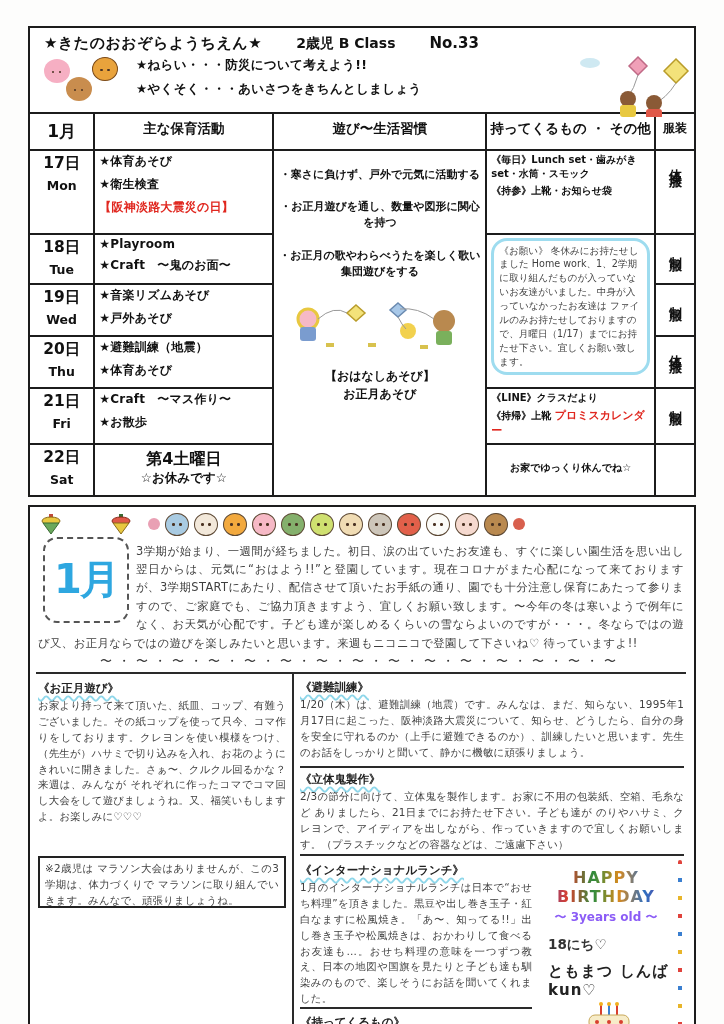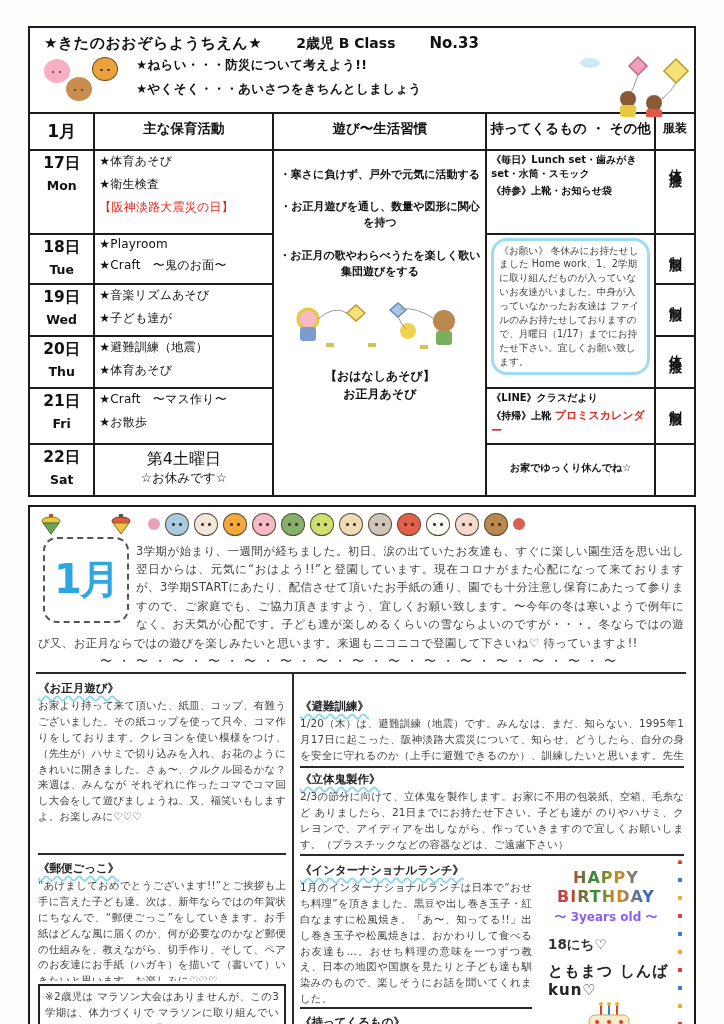--- a/index.html
+++ b/index.html
@@ -26,21 +26,21 @@
   
   table.sched { border-collapse:collapse; width:100%; margin-top:-2.5px; table-layout:fixed; background:#fff; }
   table.sched td, table.sched th { border:2.5px solid #1c1c1c; vertical-align:top; padding:2px 4px; }
   th.c-date { width:62px; } th.c-act { width:170px; } th.c-play { width:202px; } th.c-bring { width:160px; } th.c-cloth { width:38px; }
   th { font-size:13.5px; color:#111; padding:6px 2px !important; }
   th.c-date { font-size:17px; }
   th.c-cloth { font-size:12px; }
   td.date-cell { text-align:center; font-weight:700; color:#111; padding-top:4px; }
   .d-num { font-size:15.5px; display:block; }
   .d-day { font-size:12.5px; display:block; margin-top:4px; }
-  td.act-cell { font-weight:400; color:#111; font-size:12px; padding:4px 2px 2px 6px; }
+  td.act-cell { font-weight:700; color:#111; font-size:12px; padding:4px 2px 2px 6px; }
   .act-line { display:block; margin-bottom:6px; letter-spacing:.2px; }
   .red { color:#e0271f; }
   td.sat-cell { text-align:center; }
   .sat-big { font-size:16px; display:block; margin-top:2px; }
   .sat-small { font-size:12.5px; display:block; }
   td.play-cell { padding:6px 4px; }
   .play-item { font-weight:700; color:#111; font-size:11px; text-align:center; margin-bottom:17px; line-height:1.45; }
   .play-art { margin:4px 0 10px 0; text-align:center; }
   .play-cap { font-weight:700; color:#111; font-size:12px; text-align:center; line-height:1.5; }
   td.bring-cell { font-weight:700; color:#111; font-size:10px; }
@@ -75,21 +75,21 @@
   .cols { display:flex; border-top:2px solid #2a2a2a; }
   .col-l { width:258px; flex:none; border-right:2px solid #2a2a2a; padding:3px 6px 0 2px; }
   .col-r { flex:1; padding:0 2px 0 6px; display:flex; flex-direction:column; }
   .sec-h { font-weight:700; color:#222; font-size:11.5px; text-decoration:underline; text-decoration-style:wavy; text-decoration-color:#8ed7ea; text-decoration-thickness:2px; text-underline-offset:3px; }
   .sec-b { font-size:10.4px; line-height:1.52; letter-spacing:.2px; text-align:justify; margin-top:2px; }
   .sec { overflow:hidden; }
   .sec-shogatsu { height:176px; }
   .sec-yubin { height:128px; border-top:2px solid #2a2a2a; padding-top:2px; }
   .note-box { border:2px solid #222; padding:3px 5px; margin-top:3px; height:52px; overflow:hidden; }
   .note-box .sec-b { margin-top:0; }
-  .sec-hinan { height:94px; border-bottom:2px solid #2a2a2a; padding-top:21px; }
+  .sec-hinan { height:94px; border-bottom:2px solid #2a2a2a; padding-top:2px; }
   .sec-oni { height:88px; border-bottom:2px solid #2a2a2a; padding-top:0; }
   .bottom-flex { display:flex; flex:1; }
   .bottom-left { width:232px; flex:none; display:flex; flex-direction:column; }
   .sec-lunch { flex:1; padding-top:3px; overflow:hidden; }
   .sec-azukari { border-top:2px solid #2a2a2a; height:84px; padding-top:2px; overflow:hidden; }
   .bday { flex:1; position:relative; padding:12px 14px 4px 10px; text-align:center; overflow:hidden; }
   .bday-title { font-weight:800; font-size:16px; letter-spacing:1px; color:#6b3fa0; }
   @supports ((-webkit-background-clip:text) or (background-clip:text)) {
     .bday-title { background:linear-gradient(90deg,#6b3fa0,#d8402f,#2f8c3c,#d78a1f,#2f6fc0,#6b3fa0);
       -webkit-background-clip:text; background-clip:text; color:transparent; }
@@ -207,21 +207,21 @@
       <td class="cloth-cell"><span class="vert">制服</span></td>
     </tr>
 
     <tr style="height:50px;">
       <td class="date-cell">
         <span class="d-num">19日</span>
         <span class="d-day">Wed</span>
       </td>
       <td class="act-cell">
         <span class="act-line">★音楽リズムあそび</span>
-        <span class="act-line">★子ども達が</span>
+        <span class="act-line">★戸外あそび</span>
       </td>
       <td class="cloth-cell"><span class="vert">制服</span></td>
     </tr>
 
     <tr style="height:52px;">
       <td class="date-cell">
         <span class="d-num">20日</span>
         <span class="d-day">Thu</span>
       </td>
       <td class="act-cell">
@@ -306,24 +306,20 @@
       <p class="hand intro-text">3学期が始まり、一週間が経ちました。初日、涙の出ていたお友達も、すぐに楽しい園生活を思い出し翌日からは、元気に“おはよう!!”と登園しています。現在コロナがまた心配になって来ておりますが、3学期STARTにあたり、配信させて頂いたお手紙の通り、園でも十分注意し保育にあたって参りますので、ご家庭でも、ご協力頂きますよう、宜しくお願い致します。〜今年の冬は寒いようで例年になく、お天気が心配です。子ども達が楽しめるくらいの雪ならよいのですが・・・。冬ならではの遊び又、お正月ならではの遊びを楽しみたいと思います。来週もニコニコで登園して下さいね♡ 待っていますよ!!</p>
       <div class="divider">〜・〜・〜・〜・〜・〜・〜・〜・〜・〜・〜・〜・〜・〜・〜</div>
     </div>
 
     <div class="cols">
 
       <div class="col-l">
         <div class="sec sec-shogatsu">
           <span class="sec-h">《お正月遊び》</span>
           <p class="hand sec-b">お家より持って来て頂いた、紙皿、コップ、有難うございました。その紙コップを使って只今、コマ作りをしております。クレヨンを使い模様をつけ、（先生が）ハサミで切り込みを入れ、お花のようにきれいに開きました。さぁ〜、クルクル回るかな？来週は、みんなが それぞれに作ったコマでコマ回し大会をして遊びましょうね。又、福笑いもしますよ。お楽しみに♡♡♡</p>
-        </div>
-        <div class="sec sec-yubin">
-          <span class="sec-h">《郵便ごっこ》</span>
-          <p class="hand sec-b">“あけましておめでとうございます!!”とご挨拶も上手に言えた子ども達。次は、新年ならではの年賀状にちなんで、“郵便ごっこ”をしていきます。お手紙はどんな風に届くのか、何が必要なのかなど郵便の仕組みを、教えながら、切手作り、そして、ペアのお友達にお手紙（ハガキ）を描いて（書いて）いきたいと思います。お楽しみに♡♡♡</p>
         </div>
         <div class="note-box">
           <p class="hand sec-b">※2歳児は マラソン大会はありませんが、この3学期は、体力づくりで マラソンに取り組んでいきます。みんなで、頑張りましょうね。</p>
         </div>
       </div>
 
       <div class="col-r">
         <div class="sec sec-hinan">
           <span class="sec-h">《避難訓練》</span>
           <p class="hand sec-b">1/20（木）は、避難訓練（地震）です。みんなは、まだ、知らない、1995年1月17日に起こった、阪神淡路大震災について、知らせ、どうしたら、自分の身を安全に守れるのか（上手に避難できるのか）、訓練したいと思います。先生のお話をしっかりと聞いて、静かに機敏に頑張りましょう。</p>

